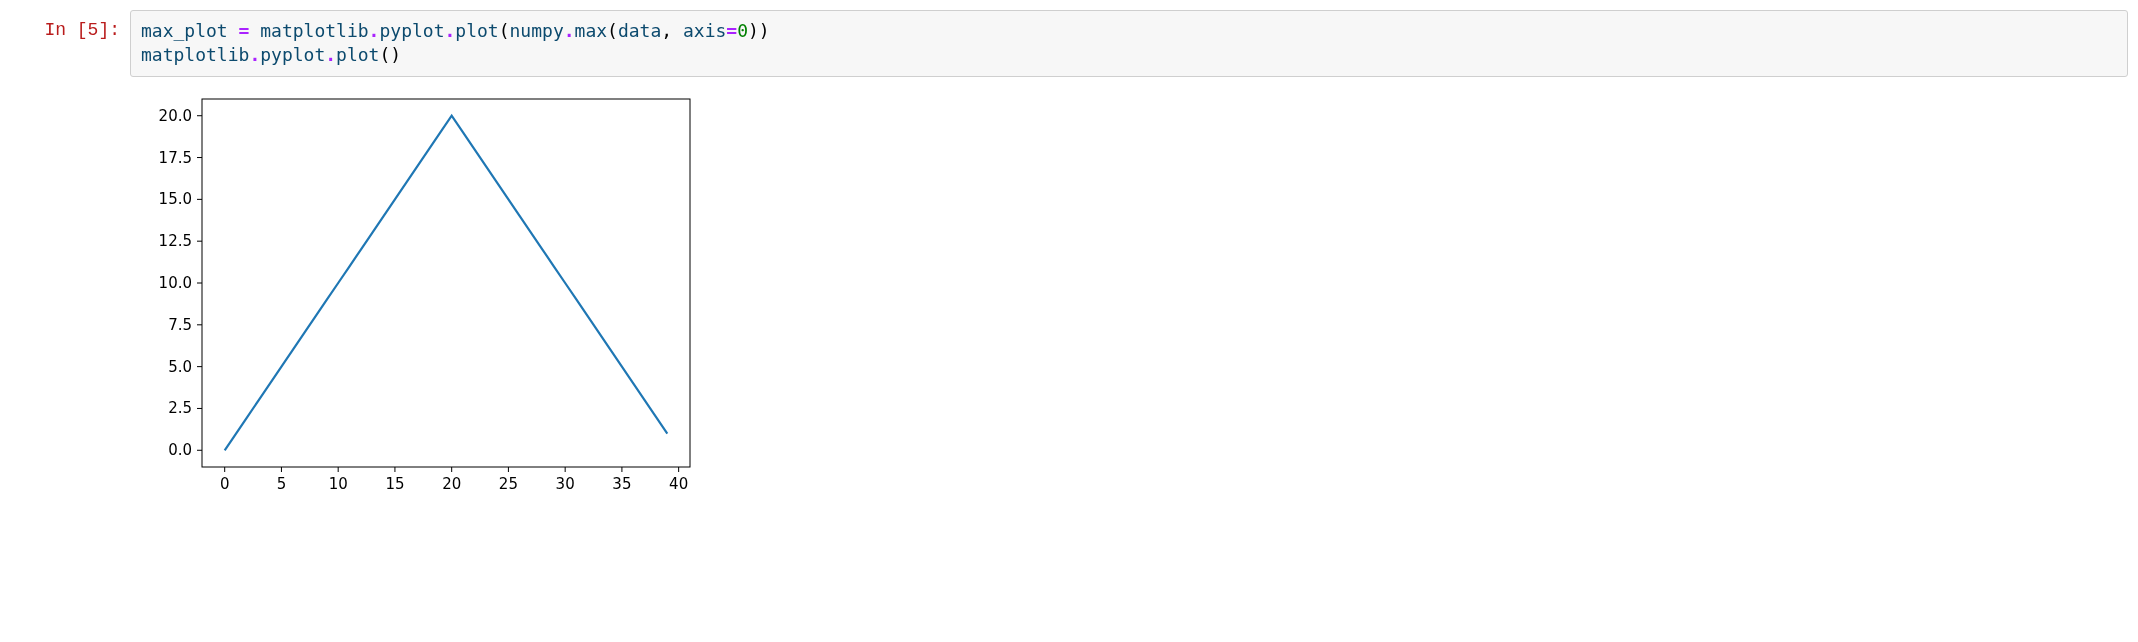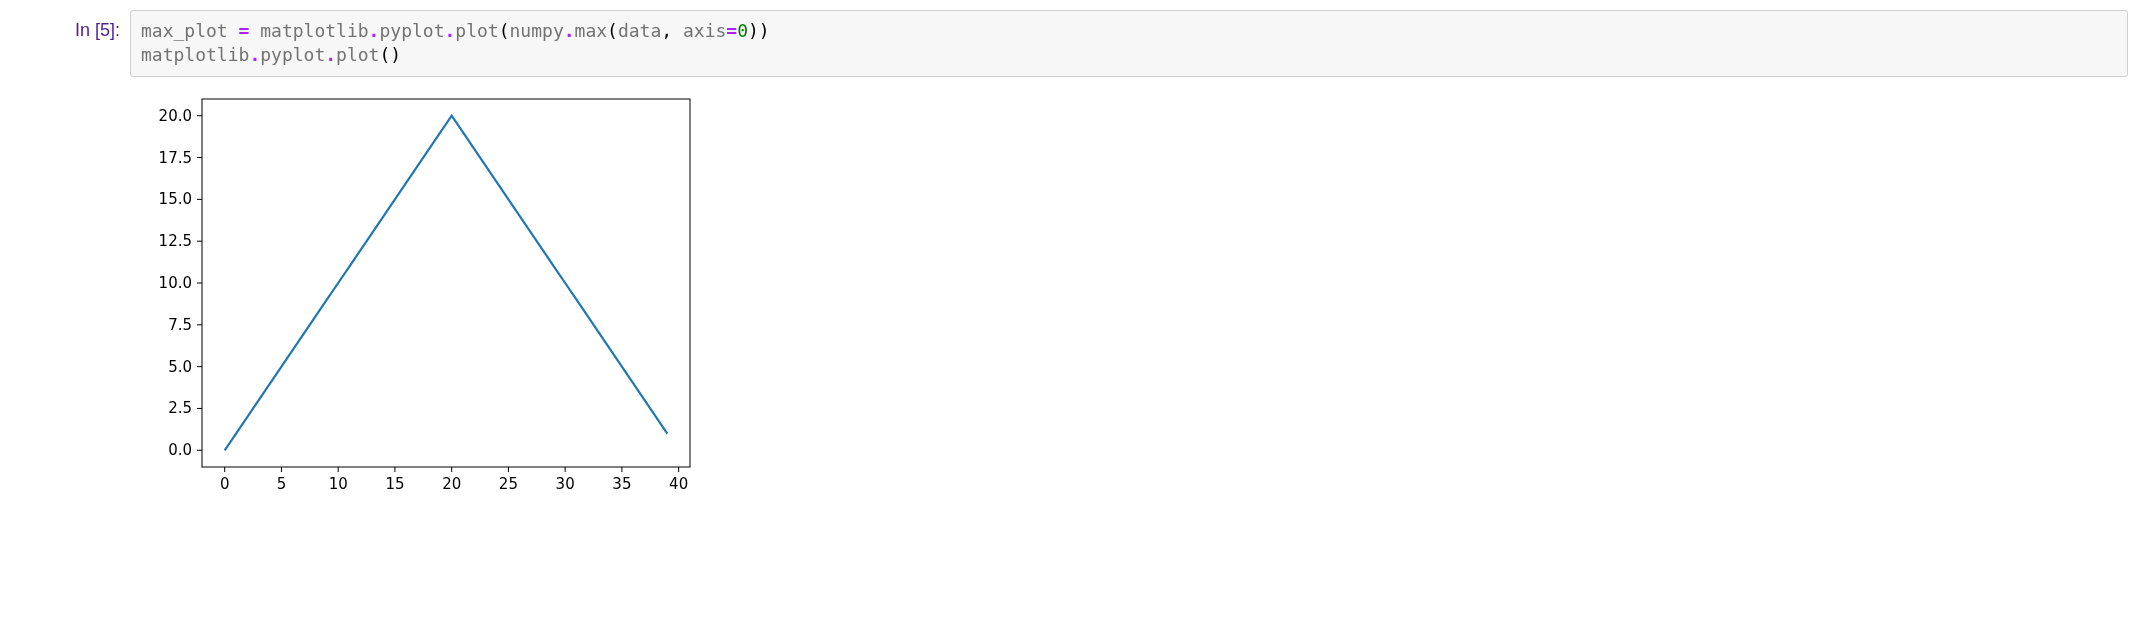--- a/index.html
+++ b/index.html
@@ -1,19 +1,19 @@
 <!DOCTYPE html>
 <html><head>
 <meta charset="utf-8">
 <style>
   html,body{margin:0;padding:0;background:#fff;font-family:"DejaVu Sans Mono","Menlo","Consolas",monospace;font-size:18px;color:#000}
   .cell{display:flex;align-items:flex-start;padding:10px 10px 0 10px}
-  .prompt{min-width:110px;text-align:right;padding:10px 10px 0 0;font-family:Liberation Sans, sans-serif;color:#4c1d95;user-select:none}
+  .prompt{min-width:110px;text-align:right;padding:10px 10px 0 0;font-family:Liberation Mono, monospace;color:#b91c1c;user-select:none}
   .code-area{flex:1;background:#f7f7f7;border:1px solid #cfcfcf;border-radius:3px;padding:8px 10px;line-height:1.35;white-space:pre;overflow:auto;font-family:inherit}
-  .tok-name{color:#737373}
+  .tok-name{color:#0c4a6e}
   .tok-op{color:#aa22ff;font-weight:bold}
   .tok-punc{color:#000}
   .tok-num{color:#008000}
   .output{display:flex;align-items:flex-start;padding:6px 10px 10px 10px}
   .output .prompt{min-width:110px}
   .plot-wrap{padding-left:0}
   svg{display:block}
   .axis-line{stroke:#000;stroke-width:1;fill:none}
   .tick{stroke:#000;stroke-width:1}
   .tick-label{font:15px "DejaVu Sans",Arial,sans-serif;fill:#000}

